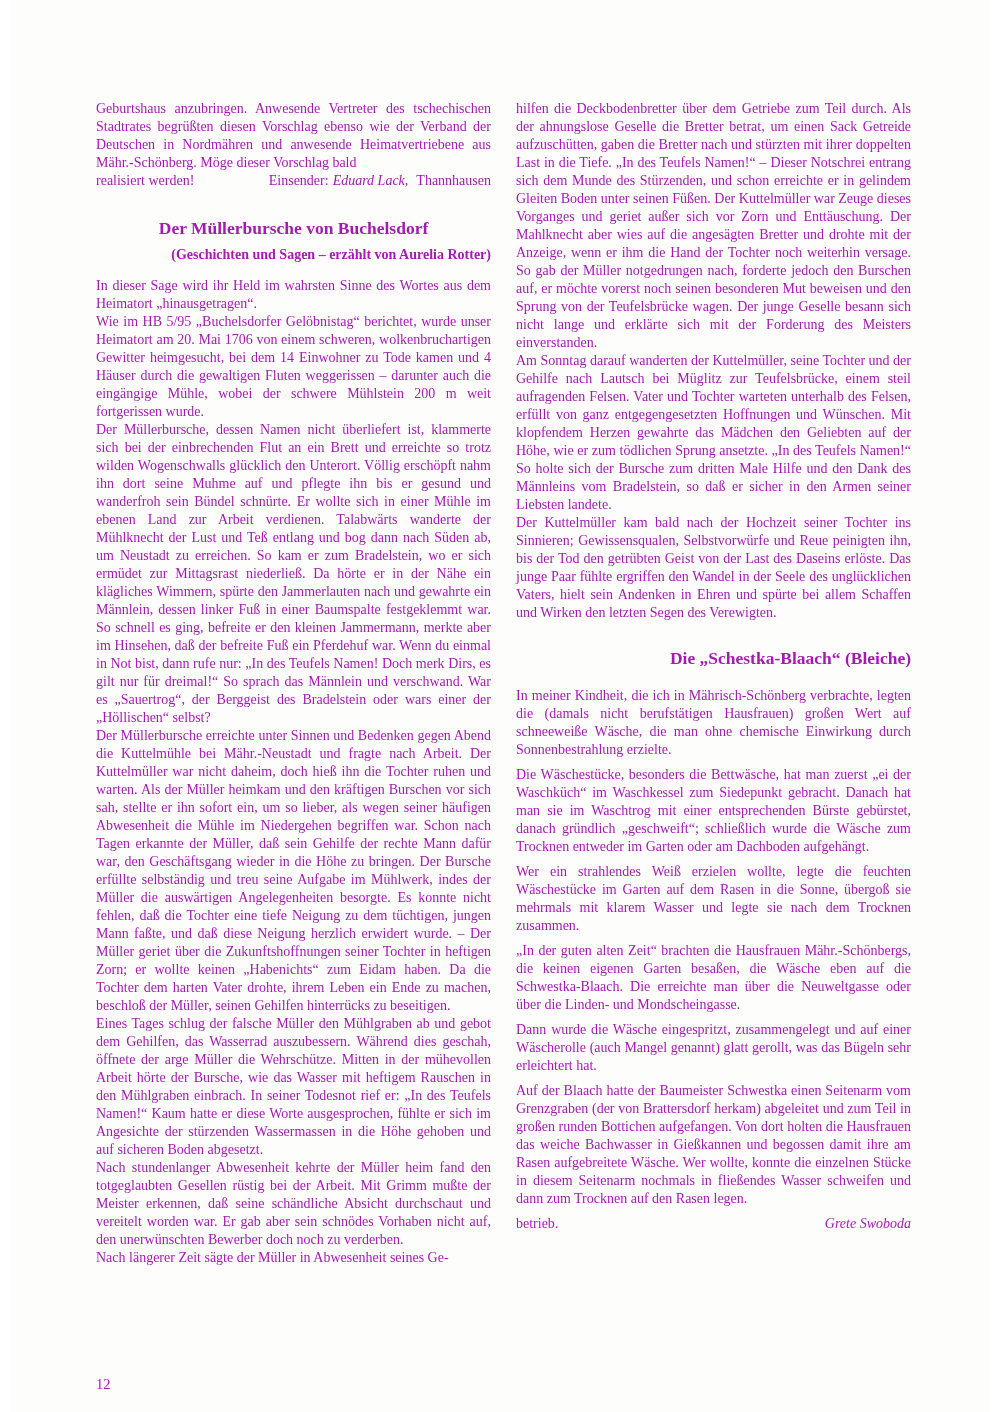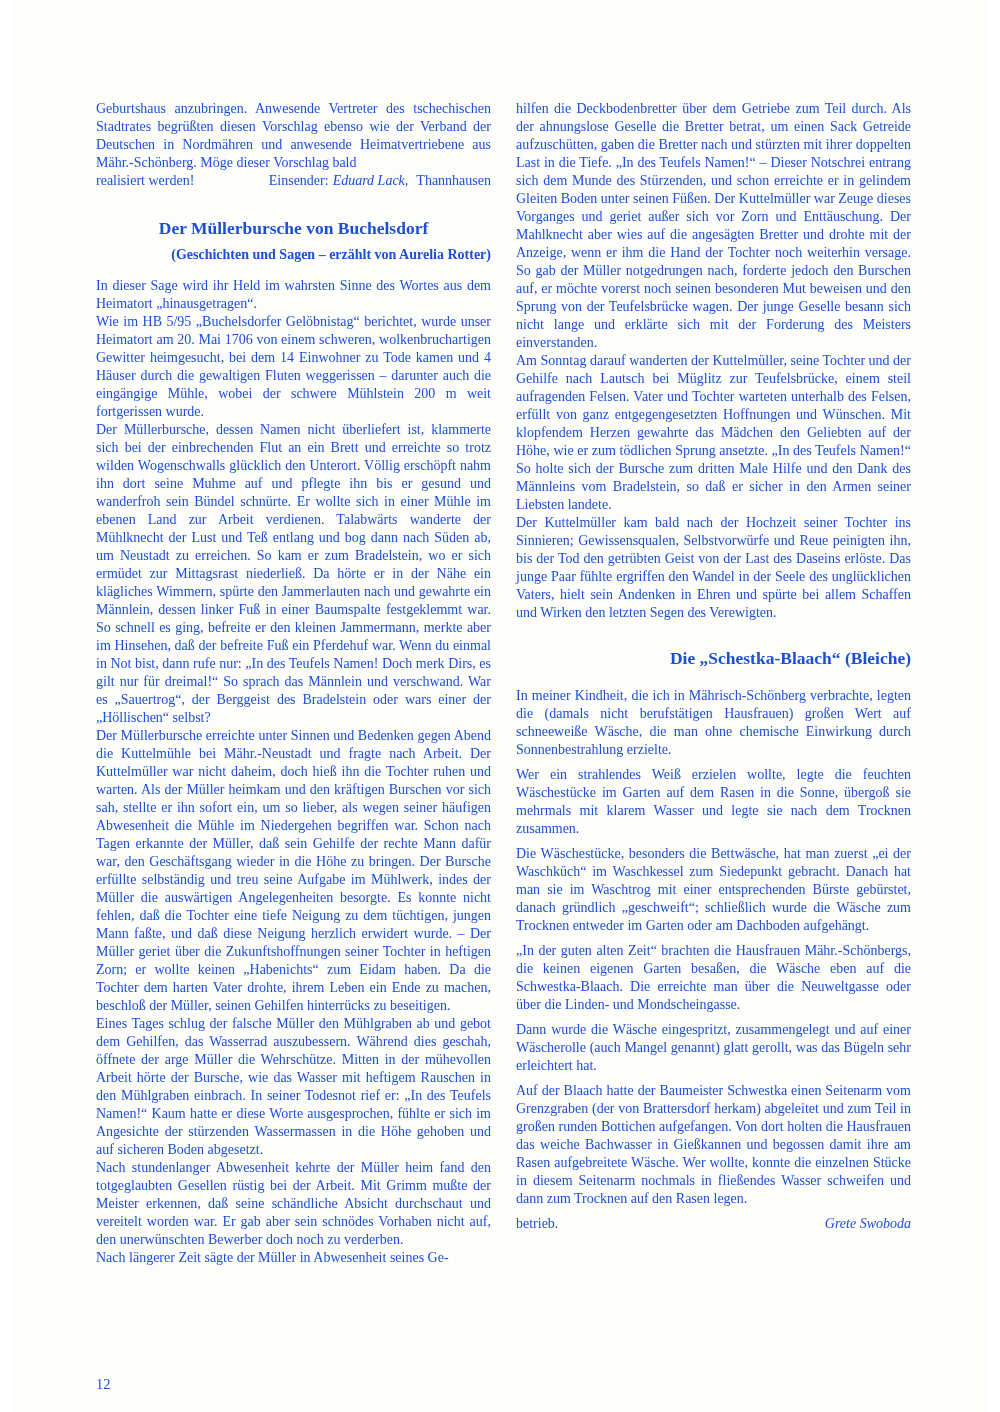--- a/index.html
+++ b/index.html
@@ -6,21 +6,21 @@
   html, body {
     margin: 0; padding: 0;
     background: #ffffff;
   }
   .page {
     position: relative;
     width: 978px;
     height: 1412px;
     margin: 0 auto;
     background: #fdfdfc;
-    color: #1d4ed8;
+    color: #a21caf;
     font-family: "Liberation Serif", "DejaVu Serif", serif;
     font-size: 14px;
     line-height: 18px;
     overflow: hidden;
   }
   .columns {
     display: flex;
     gap: 25px;
     padding: 100px 78px 0 85px;
   }
@@ -95,22 +95,22 @@
     </section>
 
     <section class="col">
       <p class="para">hilfen die Deckbodenbretter über dem Getriebe zum Teil durch. Als der ahnungslose Geselle die Bretter betrat, um einen Sack Getreide aufzuschütten, gaben die Bretter nach und stürzten mit ihrer doppelten Last in die Tiefe. „In des Teufels Namen!“ – Dieser Notschrei entrang sich dem Munde des Stürzenden, und schon erreichte er in gelindem Gleiten Boden unter seinen Füßen. Der Kuttelmüller war Zeuge dieses Vorganges und geriet außer sich vor Zorn und Enttäuschung. Der Mahlknecht aber wies auf die angesägten Bretter und drohte mit der Anzeige, wenn er ihm die Hand der Tochter noch weiterhin versage. So gab der Müller notgedrungen nach, forderte jedoch den Burschen auf, er möchte vorerst noch seinen besonderen Mut beweisen und den Sprung von der Teufelsbrücke wagen. Der junge Geselle besann sich nicht lange und erklärte sich mit der Forderung des Meisters einverstanden.</p>
       <p class="para">Am Sonntag darauf wanderten der Kuttelmüller, seine Tochter und der Gehilfe nach Lautsch bei Müglitz zur Teufelsbrücke, einem steil aufragenden Felsen. Vater und Tochter warteten unterhalb des Felsen, erfüllt von ganz entgegengesetzten Hoffnungen und Wünschen. Mit klopfendem Herzen gewahrte das Mädchen den Geliebten auf der Höhe, wie er zum tödlichen Sprung ansetzte. „In des Teufels Namen!“ So holte sich der Bursche zum dritten Male Hilfe und den Dank des Männleins vom Bradelstein, so daß er sicher in den Armen seiner Liebsten landete.</p>
       <p class="para">Der Kuttelmüller kam bald nach der Hochzeit seiner Tochter ins Sinnieren; Gewissensqualen, Selbstvorwürfe und Reue peinigten ihn, bis der Tod den getrübten Geist von der Last des Daseins erlöste. Das junge Paar fühlte ergriffen den Wandel in der Seele des unglücklichen Vaters, hielt sein Andenken in Ehren und spürte bei allem Schaffen und Wirken den letzten Segen des Verewigten.</p>
 
       <div class="story2">
         <h2 class="story2-title">Die „Schestka-Blaach“ (Bleiche)</h2>
         <p class="para">In meiner Kindheit, die ich in Mährisch-Schönberg verbrachte, legten die (damals nicht berufstätigen Hausfrauen) großen Wert auf schneeweiße Wäsche, die man ohne chemische Einwirkung durch Sonnenbestrahlung erzielte.</p>
+        <p class="para">Die Wäschestücke, besonders die Bettwäsche, hat man zuerst „ei der Waschküch“ im Waschkessel zum Siedepunkt gebracht. Danach hat man sie im Waschtrog mit einer entsprechenden Bürste gebürstet, danach gründlich „geschweift“; schließlich wurde die Wäsche zum Trocknen entweder im Garten oder am Dachboden aufgehängt.</p>
         <p class="para">Wer ein strahlendes Weiß erzielen wollte, legte die feuchten Wäschestücke im Garten auf dem Rasen in die Sonne, übergoß sie mehrmals mit klarem Wasser und legte sie nach dem Trocknen zusammen.</p>
-        <p class="para">Die Wäschestücke, besonders die Bettwäsche, hat man zuerst „ei der Waschküch“ im Waschkessel zum Siedepunkt gebracht. Danach hat man sie im Waschtrog mit einer entsprechenden Bürste gebürstet, danach gründlich „geschweift“; schließlich wurde die Wäsche zum Trocknen entweder im Garten oder am Dachboden aufgehängt.</p>
         <p class="para">„In der guten alten Zeit“ brachten die Hausfrauen Mähr.-Schönbergs, die keinen eigenen Garten besaßen, die Wäsche eben auf die Schwestka-Blaach. Die erreichte man über die Neuweltgasse oder über die Linden- und Mondscheingasse.</p>
         <p class="para">Dann wurde die Wäsche eingespritzt, zusammengelegt und auf einer Wäscherolle (auch Mangel genannt) glatt gerollt, was das Bügeln sehr erleichtert hat.</p>
         <p class="para">Auf der Blaach hatte der Baumeister Schwestka einen Seitenarm vom Grenzgraben (der von Brattersdorf herkam) abgeleitet und zum Teil in großen runden Bottichen aufgefangen. Von dort holten die Hausfrauen das weiche Bachwasser in Gießkannen und begossen damit ihre am Rasen aufgebreitete Wäsche. Wer wollte, konnte die einzelnen Stücke in diesem Seitenarm nochmals in fließendes Wasser schweifen und dann zum Trocknen auf den Rasen legen.</p>
         <div class="line-split">
           <span>betrieb.</span>
           <span class="author">Grete Swoboda</span>
         </div>
       </div>
     </section>
 

